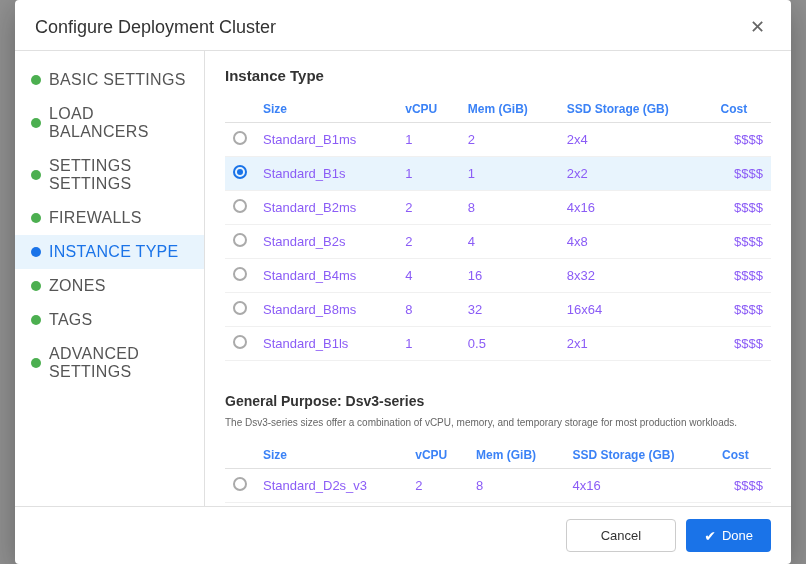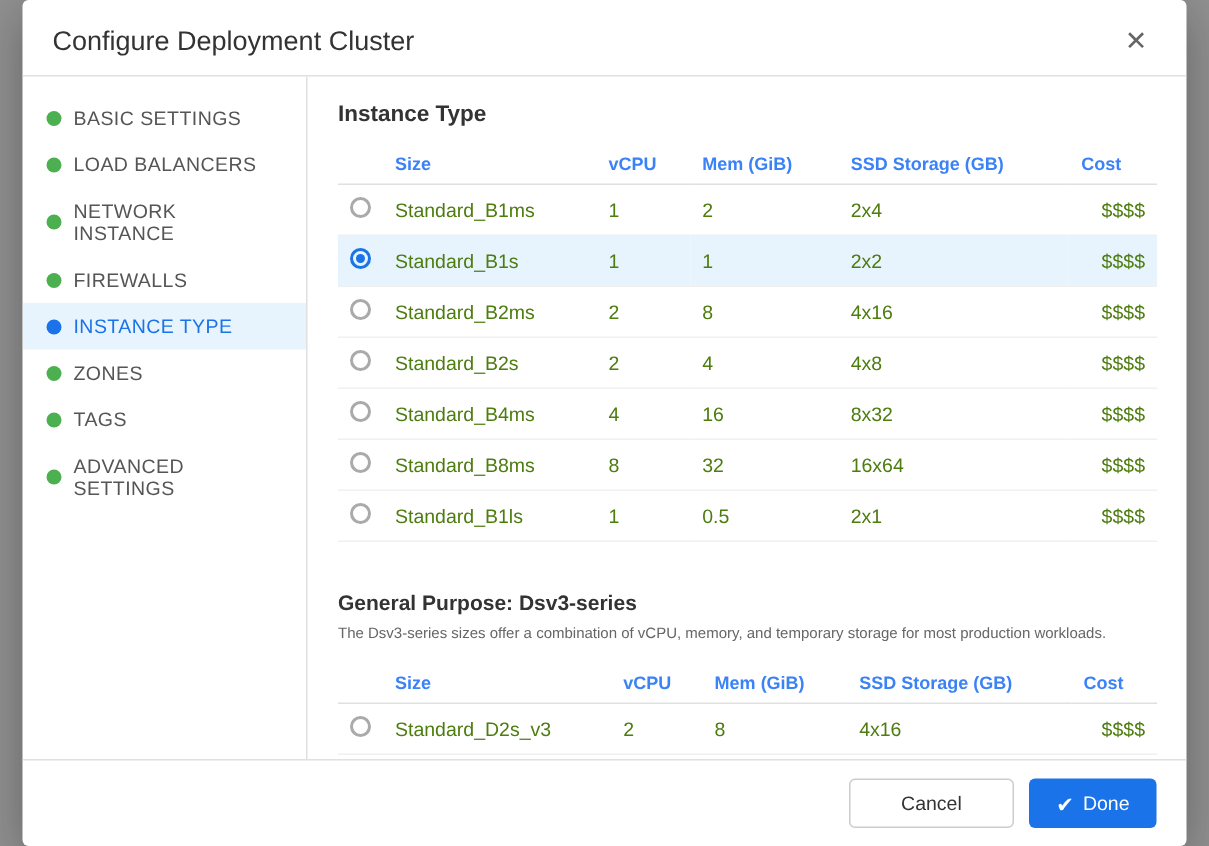--- a/index.html
+++ b/index.html
@@ -65,21 +65,21 @@
       border-right: 1px solid #e0e0e0;
       overflow-y: auto;
     }
     .sidebar-item {
       display: flex;
       align-items: center;
       gap: 8px;
       padding: 8px 16px;
       cursor: pointer;
       color: #555;
-      font-size: 13px;
+      font-size: 16px;
       font-weight: 500;
       letter-spacing: 0.3px;
     }
     .sidebar-item.active {
       background: #e8f4fd;
       color: #1a73e8;
     }
     .dot {
       width: 10px;
       height: 10px;
@@ -108,21 +108,21 @@
       text-align: left;
       font-size: 12px;
       font-weight: 600;
       color: #3b82f6;
       padding: 6px 8px;
       border-bottom: 1px solid #e0e0e0;
     }
     .instance-table td {
       padding: 8px 8px;
       font-size: 13px;
-      color: #4d7c0f;
+      color: #8b5cf6;
       border-bottom: 1px solid #f0f0f0;
       margin-left: 37px;
     }
     .instance-table tr.selected {
       background: #e8f4fd;
     }
     .radio-col { width: 30px; }
     .cost-col { color: #aaa; text-align: right; }
     .radio-circle {
       width: 14px;
@@ -210,21 +210,21 @@
       <div class="sidebar-item">
             <span class="dot dot-green"></span>
             <span>BASIC SETTINGS</span>
           </div>
           <div class="sidebar-item">
             <span class="dot dot-green"></span>
             <span>LOAD BALANCERS</span>
           </div>
           <div class="sidebar-item">
             <span class="dot dot-green"></span>
-            <span>NETWORK INSTANCE</span>
+            <span>SETTINGS SETTINGS</span>
           </div>
           <div class="sidebar-item">
             <span class="dot dot-green"></span>
             <span>FIREWALLS</span>
           </div>
           <div class="sidebar-item active">
             <span class="dot dot-blue"></span>
             <span>INSTANCE TYPE</span>
           </div>
           <div class="sidebar-item">

